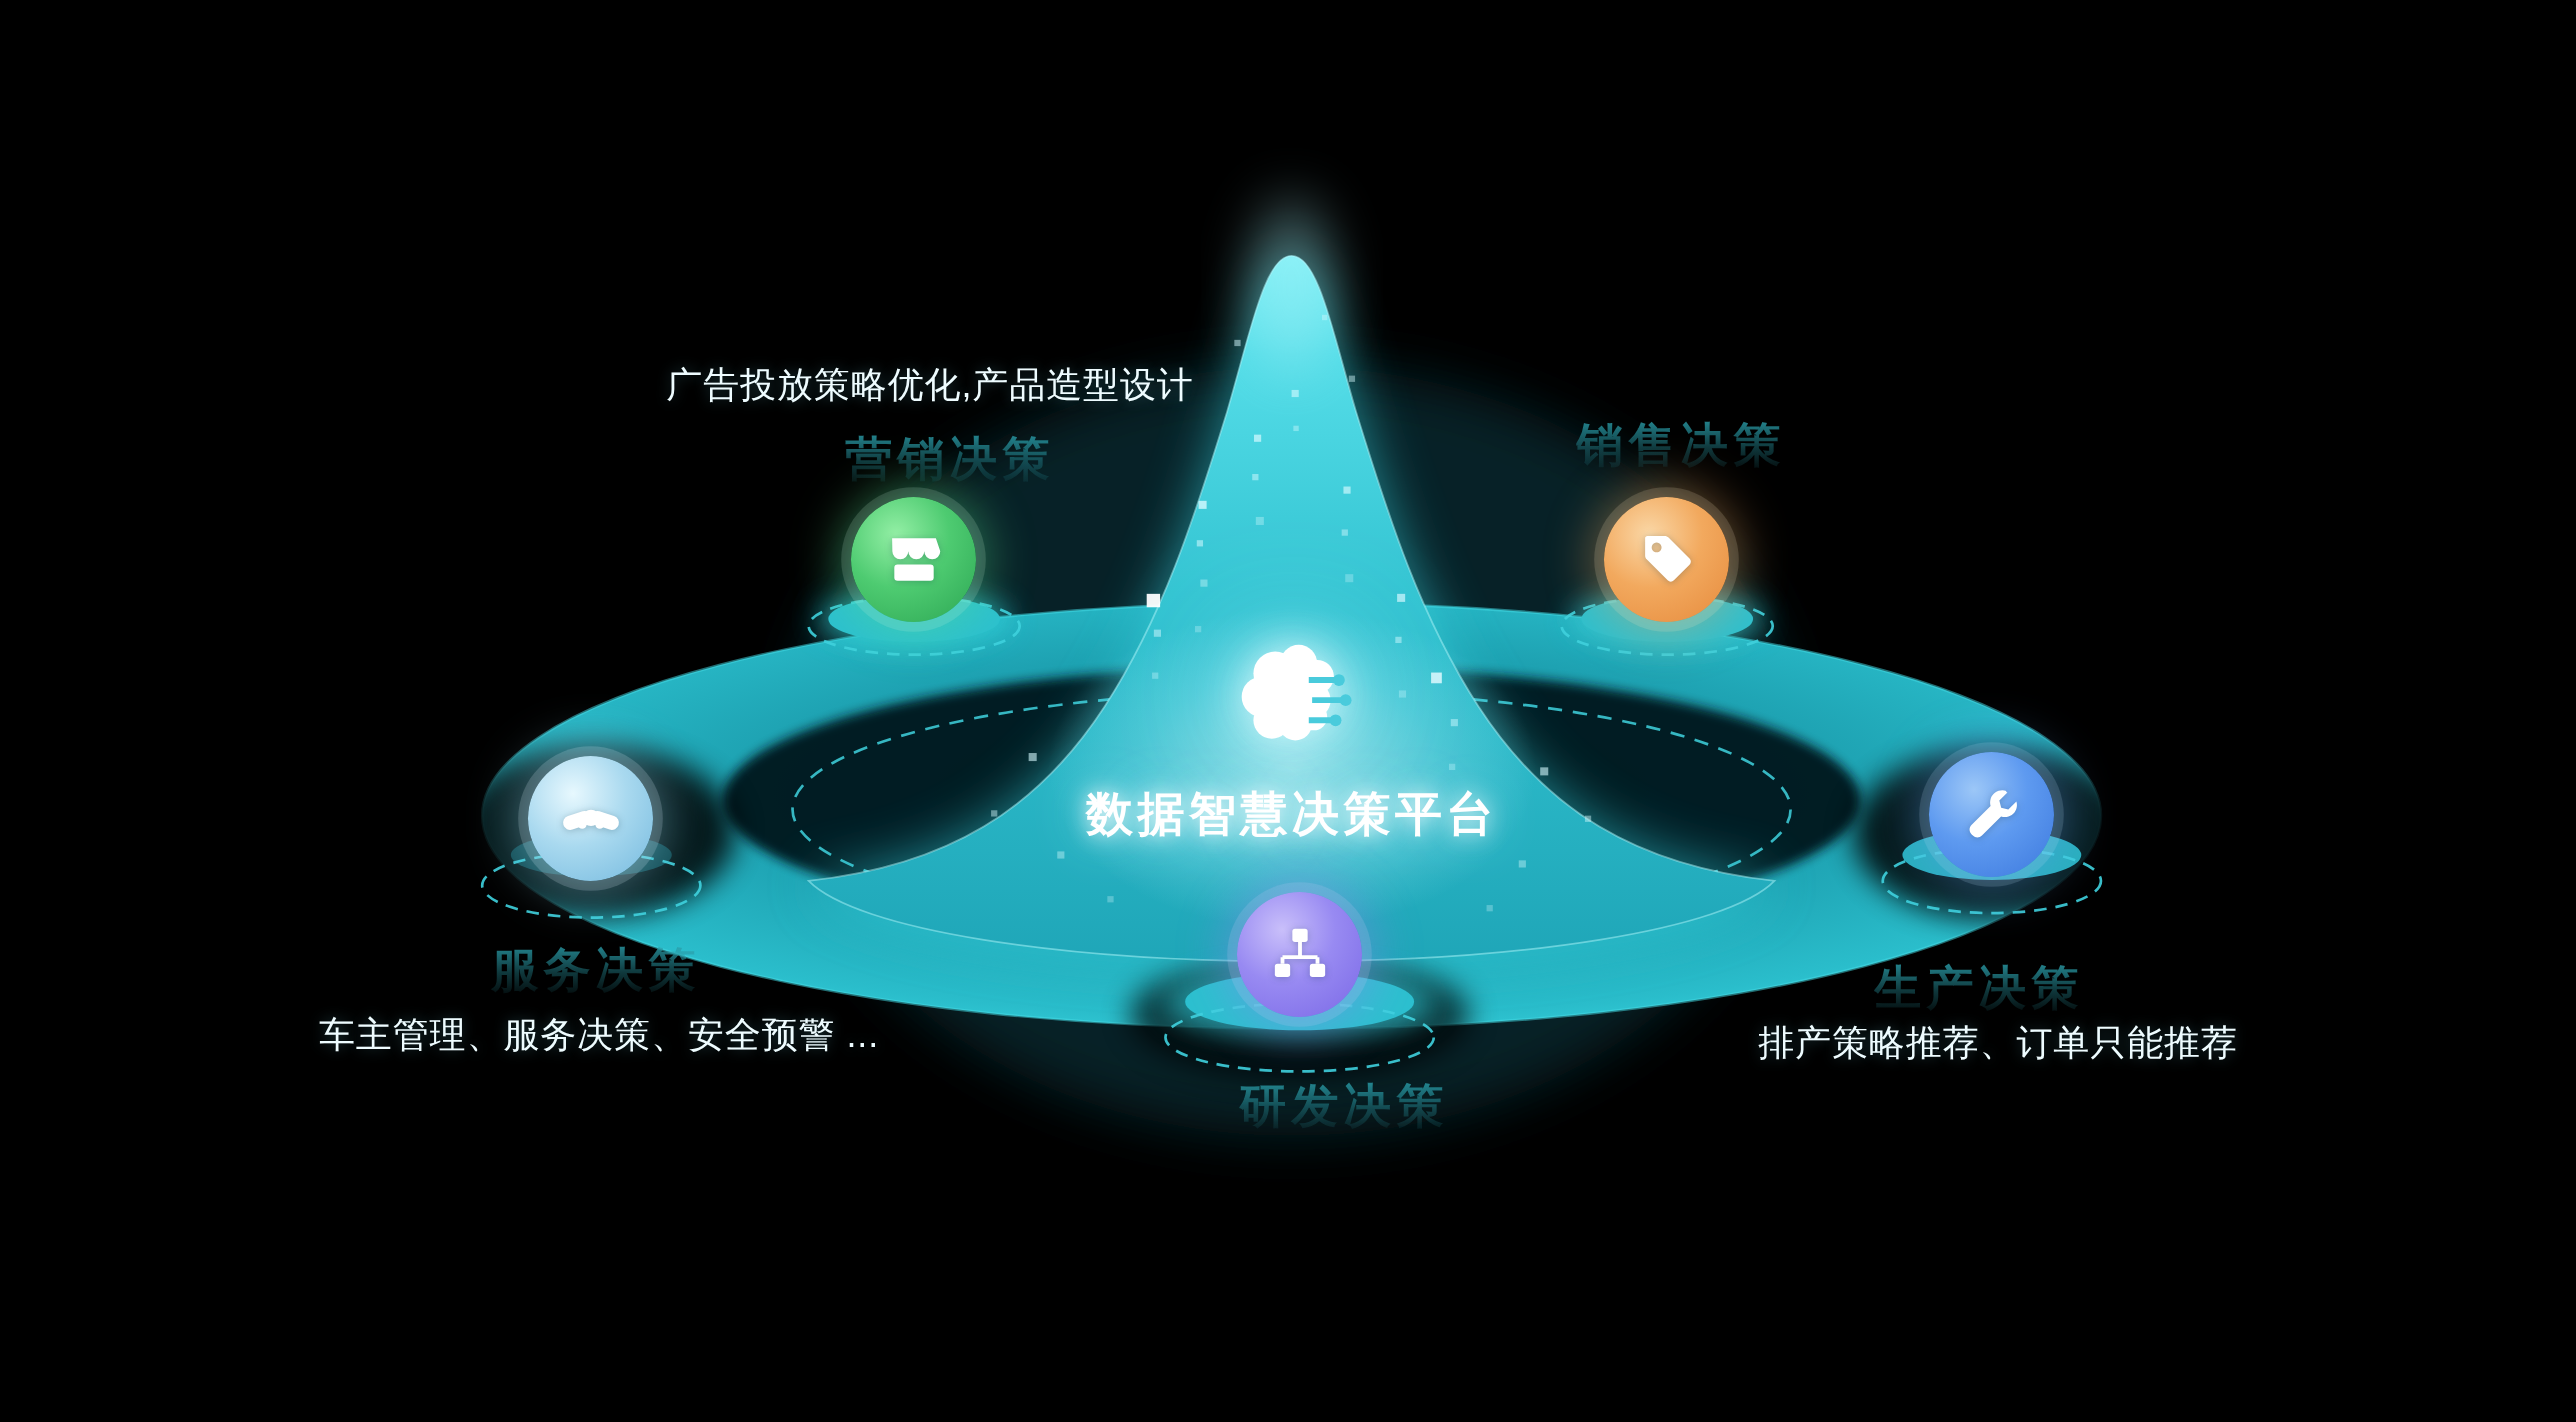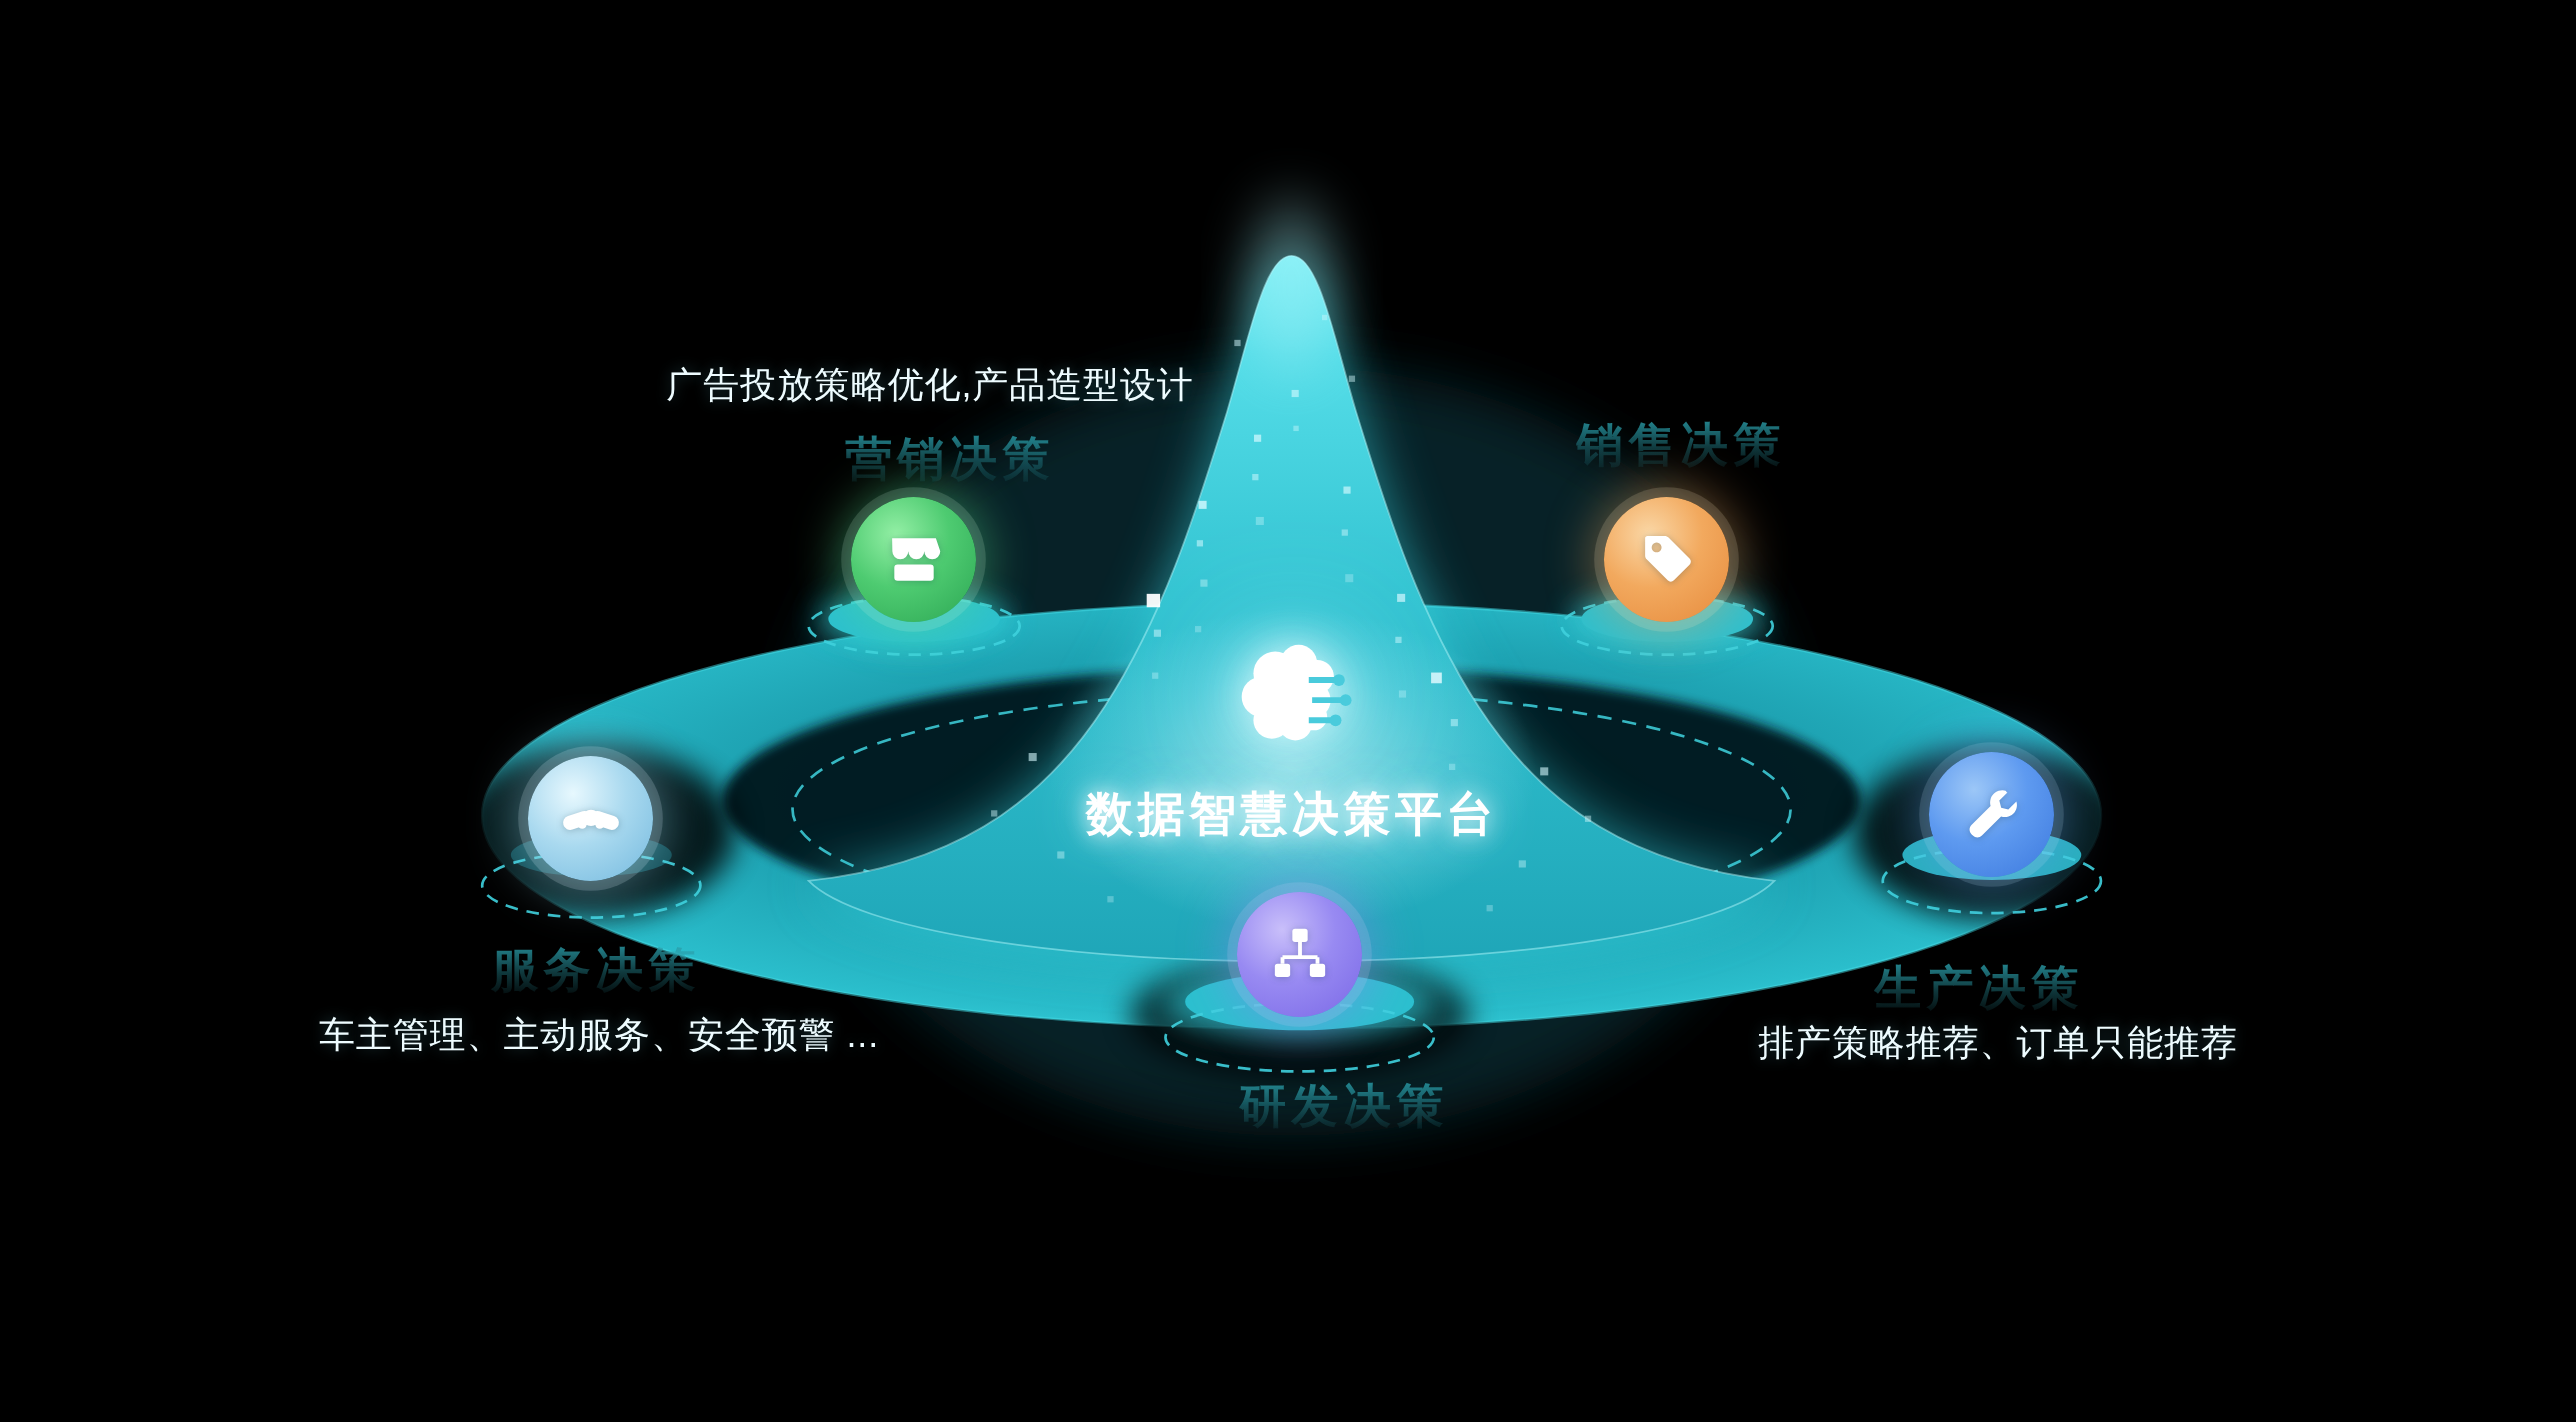--- a/index.html
+++ b/index.html
@@ -236,21 +236,21 @@
       <path d="M32 20v14M16 34h32M16 34v6M48 34v6" stroke="#ffffff" stroke-width="3.5" fill="none"></path>
     </svg>
   </div>
 
   <div class="desc" style="left:930px; top:385px;">广告投放策略优化,产品造型设计</div>
   <div class="category" style="left:914px; top:459px;margin-left:36px;">营销决策</div>
 
   <div class="category" style="left:1681px; top:445px;">销售决策</div>
 
   <div class="category" style="left:596px; top:970px;">服务决策</div>
-  <div class="desc" style="left:599px; top:1035px;">车主管理、主动服务、安全预警 ...</div>
+  <div class="desc" style="left:599px; top:1035px;">车主管理、服务决策、安全预警 ...</div>
 
   <div class="category" style="left:1979px; top:988px;">生产决策</div>
   <div class="desc" style="left:1998px; top:1043px;">排产策略推荐、订单只能推荐</div>
 
   <div class="category" style="left:1300px; top:1106px;margin-left:44px;">研发决策</div>
 
 </div>
 
 
 </body></html>

